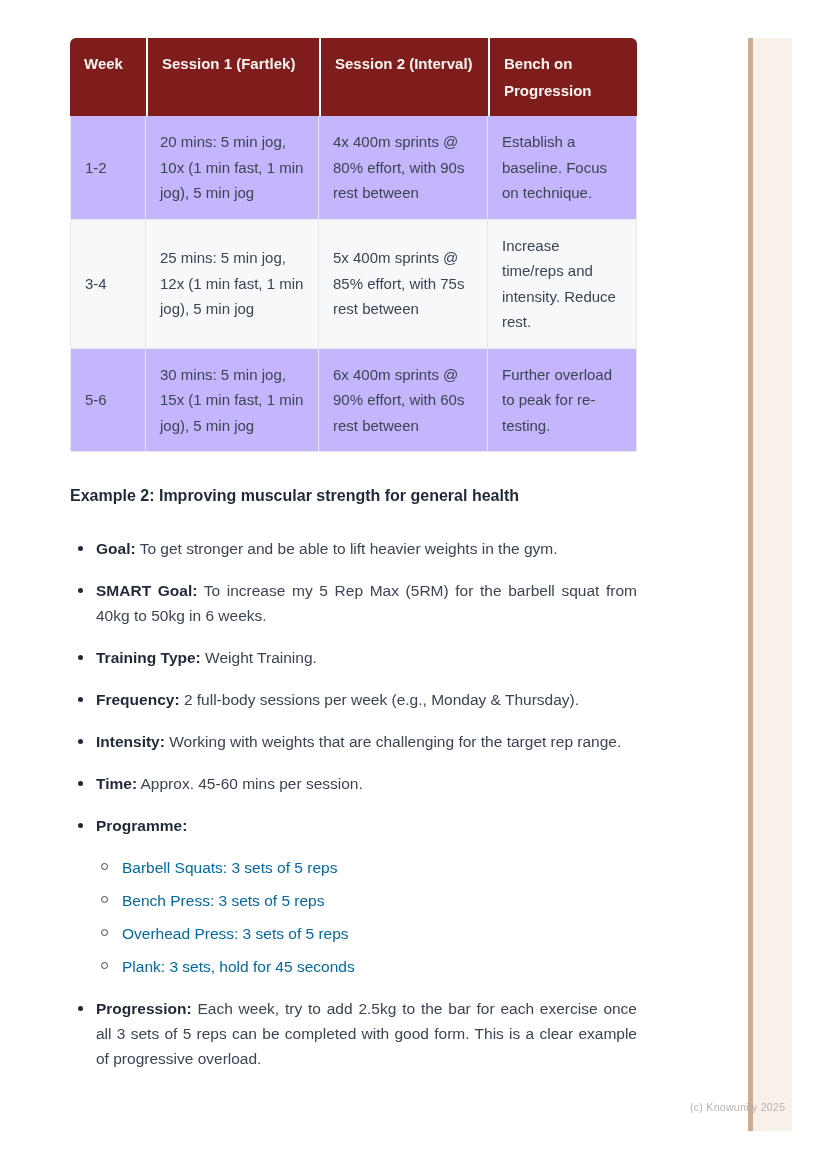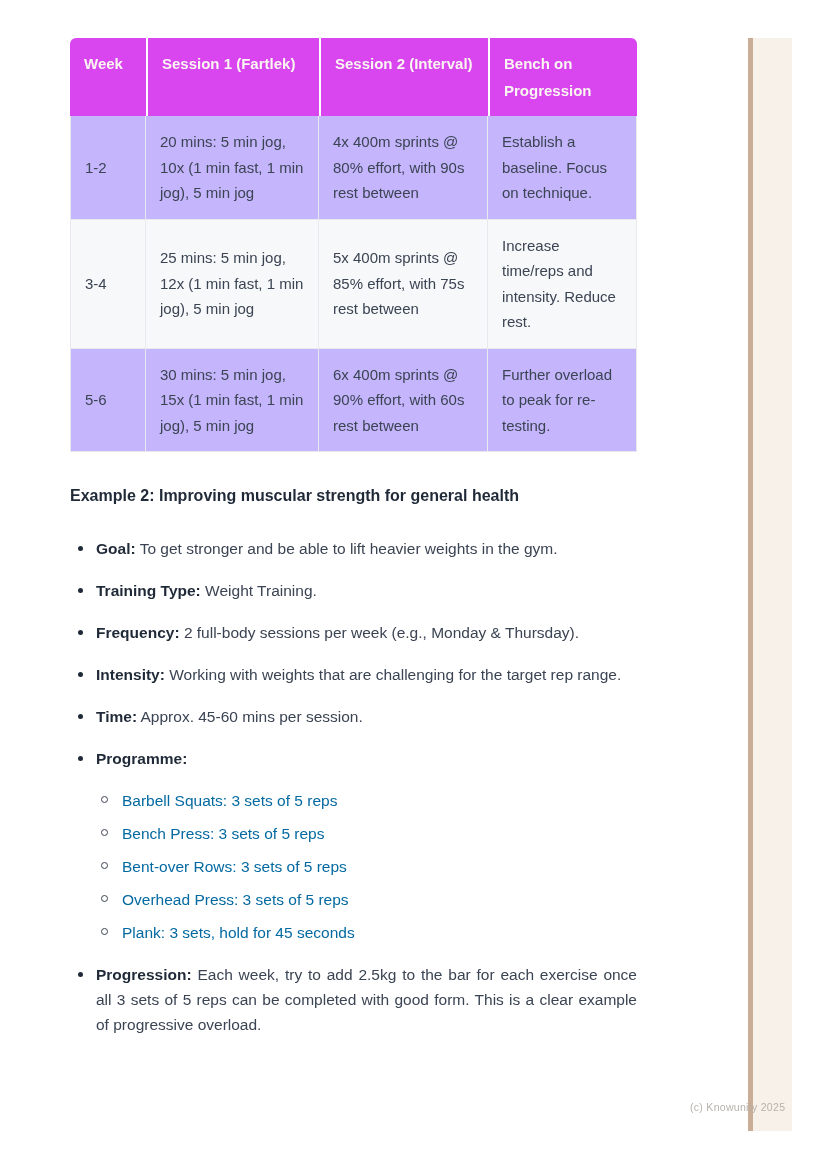--- a/index.html
+++ b/index.html
@@ -16,21 +16,21 @@
     position:absolute;left:690px;top:1101px;font-size:10.5px;color:#b7b2ab;
     letter-spacing:0.3px;z-index:2;white-space:nowrap;
   }
   .content{position:absolute;left:70px;top:38px;width:567px;z-index:3;}
 
   table.schedule{
     border-collapse:separate;border-spacing:0;width:567px;table-layout:fixed;
     font-size:15px;color:#3b4453;
   }
   table.schedule thead th{
-    background:#d946ef;color:#faf5f0;font-weight:700;text-align:left;
+    background:#7f1d1d;color:#faf5f0;font-weight:700;text-align:left;
     padding:12px 14px;line-height:27px;font-size:15px;vertical-align:top;
     border-left:2px solid #ffffff;
   }
   table.schedule thead th:first-child{border-left:none;border-top-left-radius:6px;}
   table.schedule thead th:last-child{border-top-right-radius:6px;}
   table.schedule tbody td{
     border-right:1px solid #e7e9ec;border-bottom:1px solid #e7e9ec;
     padding:13px 14px;line-height:25.5px;vertical-align:middle;background:#c4b5fd;
   }
   table.schedule tbody td:first-child{border-left:1px solid #e7e9ec;}
@@ -104,27 +104,27 @@
           <td>6x 400m sprints @ 90% effort, with 60s rest between</td>
           <td>Further overload to peak for re-testing.</td>
         </tr>
       </tbody>
   </table>
 
   <h2 class="example-heading">Example 2: Improving muscular strength for general health</h2>
 
   <ul class="main-list">
       <li class="bullet-item"><span class="bullet-marker"></span><span class="bullet-label">Goal:</span> <span>To get stronger and be able to lift heavier weights in the gym.</span></li>
+      <li class="bullet-item"><span class="bullet-marker"></span><span class="bullet-label">SMART Goal:</span> <span>To increase my 5 Rep Max (5RM) for the barbell squat from 40kg to 50kg in 6 weeks.</span></li>
       <li class="bullet-item"><span class="bullet-marker"></span><span class="bullet-label">Training Type:</span> <span>Weight Training.</span></li>
       <li class="bullet-item"><span class="bullet-marker"></span><span class="bullet-label">Frequency:</span> <span>2 full-body sessions per week (e.g., Monday &amp; Thursday).</span></li>
       <li class="bullet-item"><span class="bullet-marker"></span><span class="bullet-label">Intensity:</span> <span>Working with weights that are challenging for the target rep range.</span></li>
       <li class="bullet-item"><span class="bullet-marker"></span><span class="bullet-label">Time:</span> <span>Approx. 45-60 mins per session.</span></li>
       <li class="bullet-item"><span class="bullet-marker"></span><span class="bullet-label">Programme:</span><ul class="sub-list">
           <li class="sub-item"><span class="sub-marker"></span><span>Barbell Squats: 3 sets of 5 reps</span></li>
           <li class="sub-item"><span class="sub-marker"></span><span>Bench Press: 3 sets of 5 reps</span></li>
-          <li class="sub-item"><span class="sub-marker"></span><span>Bent-over Rows: 3 sets of 5 reps</span></li>
           <li class="sub-item"><span class="sub-marker"></span><span>Overhead Press: 3 sets of 5 reps</span></li>
           <li class="sub-item"><span class="sub-marker"></span><span>Plank: 3 sets, hold for 45 seconds</span></li>
         </ul></li>
       <li class="bullet-item"><span class="bullet-marker"></span><span class="bullet-label">Progression:</span> <span>Each week, try to add 2.5kg to the bar for each exercise once all 3 sets of 5 reps can be completed with good form. This is a clear example of progressive overload.</span></li>
     </ul>
 
 </div>
 
 </body></html>

